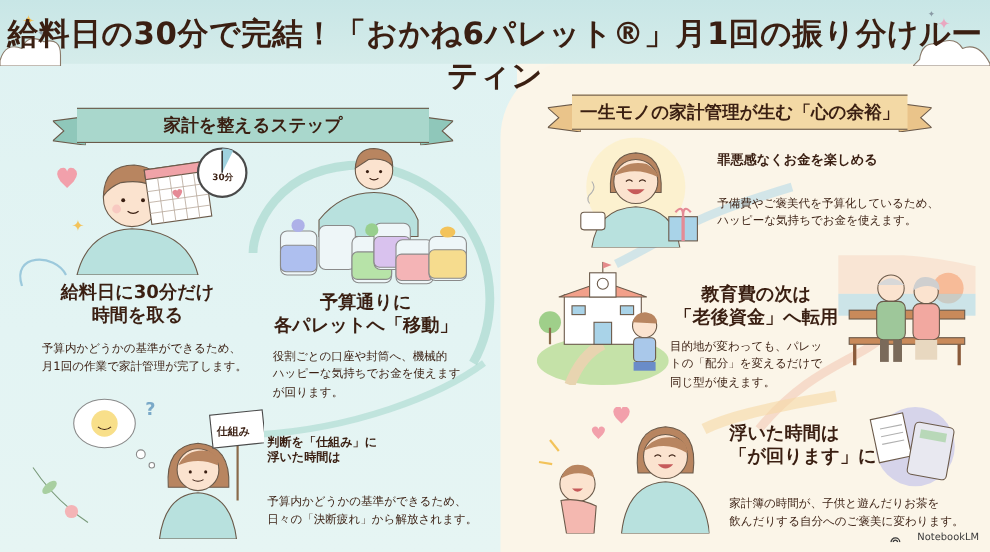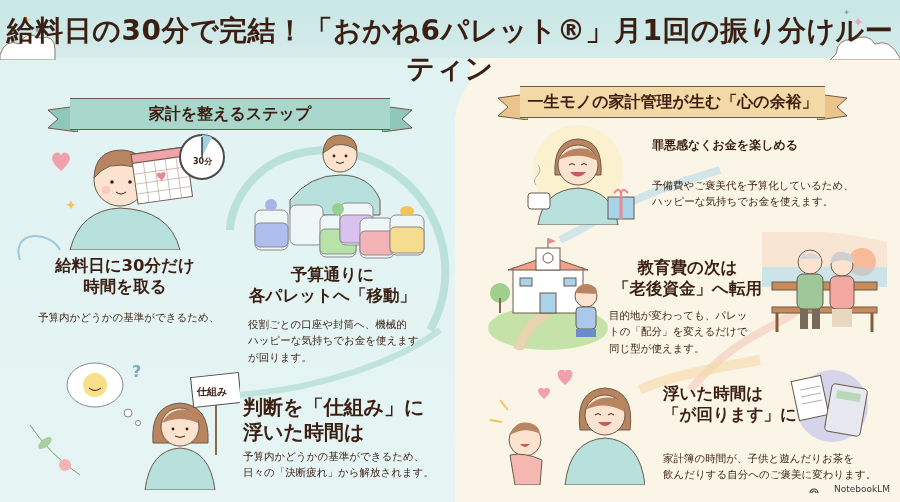--- a/index.html
+++ b/index.html
@@ -140,20 +140,21 @@
   <line x1="162" y1="37" x2="162" y2="17" stroke="#3a3a3a" stroke-width="1.5"></line>
   <text x="153" y="44" font-size="8" font-weight="bold" fill="#3a1f12">30分</text>
 </svg>
 
 <div class="heading center" style="left:45px;top:256px;width:160px;font-size:16.5px;">
   <div>給料日に30分だけ</div>
   <div>時間を取る</div>
 </div>
 <div class="body-text" style="left:38px;top:309px;width:200px;">
   <div>予算内かどうかの基準ができるため、</div>
+  <div>月1回の作業で家計管理が完了します。</div>
 </div>
 
 <svg class="illus" style="left:250px;top:125px" width="180" height="135">
 
   <path d="M40 75 Q 60 50 90 50 Q 120 50 130 75 L 130 90 L 40 90 Z" fill="#b8e1de" stroke="#6b5a4a" stroke-width="1"></path>
   <circle cx="90" cy="30" r="17" fill="#fbe3cf" stroke="#6b5a4a" stroke-width="1"></circle>
   <path d="M73 28 Q 74 10 90 10 Q 107 11 107 26 Q 100 18 85 20 Z" fill="#b88560" stroke="#6b5a4a" stroke-width="1"></path>
   <circle cx="84" cy="31" r="1.4" fill="#3a1f12"></circle>
     <circle cx="96" cy="31" r="1.4" fill="#3a1f12"></circle>
   <path d="M86 37 Q 90 40 94 37" stroke="#3a1f12" fill="none"></path>
@@ -205,21 +206,21 @@
   <path d="M142 68 Q 150 52 170 55 Q 180 60 178 68 Q 160 60 142 68 Z" fill="#b88560"></path>
   <circle cx="153" cy="74" r="1.4" fill="#3a1f12"></circle>
     <circle cx="167" cy="74" r="1.4" fill="#3a1f12"></circle>
   <path d="M155 81 Q 160 84 165 81" stroke="#3a1f12" fill="none"></path>
 
   <line x1="196" y1="50" x2="196" y2="100" stroke="#8a6a4a" stroke-width="2"></line>
   <rect x="172" y="20" width="48" height="30" fill="#fff" stroke="#4a4a4a" transform="rotate(-6 196 35)"></rect>
   <text x="177" y="40" font-size="10" fill="#3a1f12" font-weight="bold">仕組み</text>
 </svg>
 
-<div class="heading" style="left:243px;top:395px;width:200px;font-size:20px;">
+<div class="heading" style="left:243px;top:395px;width:200px;font-size:11px;">
   <div>判断を「仕組み」に</div>
   <div>浮いた時間は</div>
 </div>
 <div class="body-text" style="left:243px;top:448px;width:210px;">
   <div>予算内かどうかの基準ができるため、</div>
   <div>日々の「決断疲れ」から解放されます。</div>
 </div>
 
 <svg class="illus" style="left:508px;top:125px" width="140" height="100">
   <circle cx="70" cy="45" r="45" fill="#fdf0c8" opacity="0.8"></circle>

